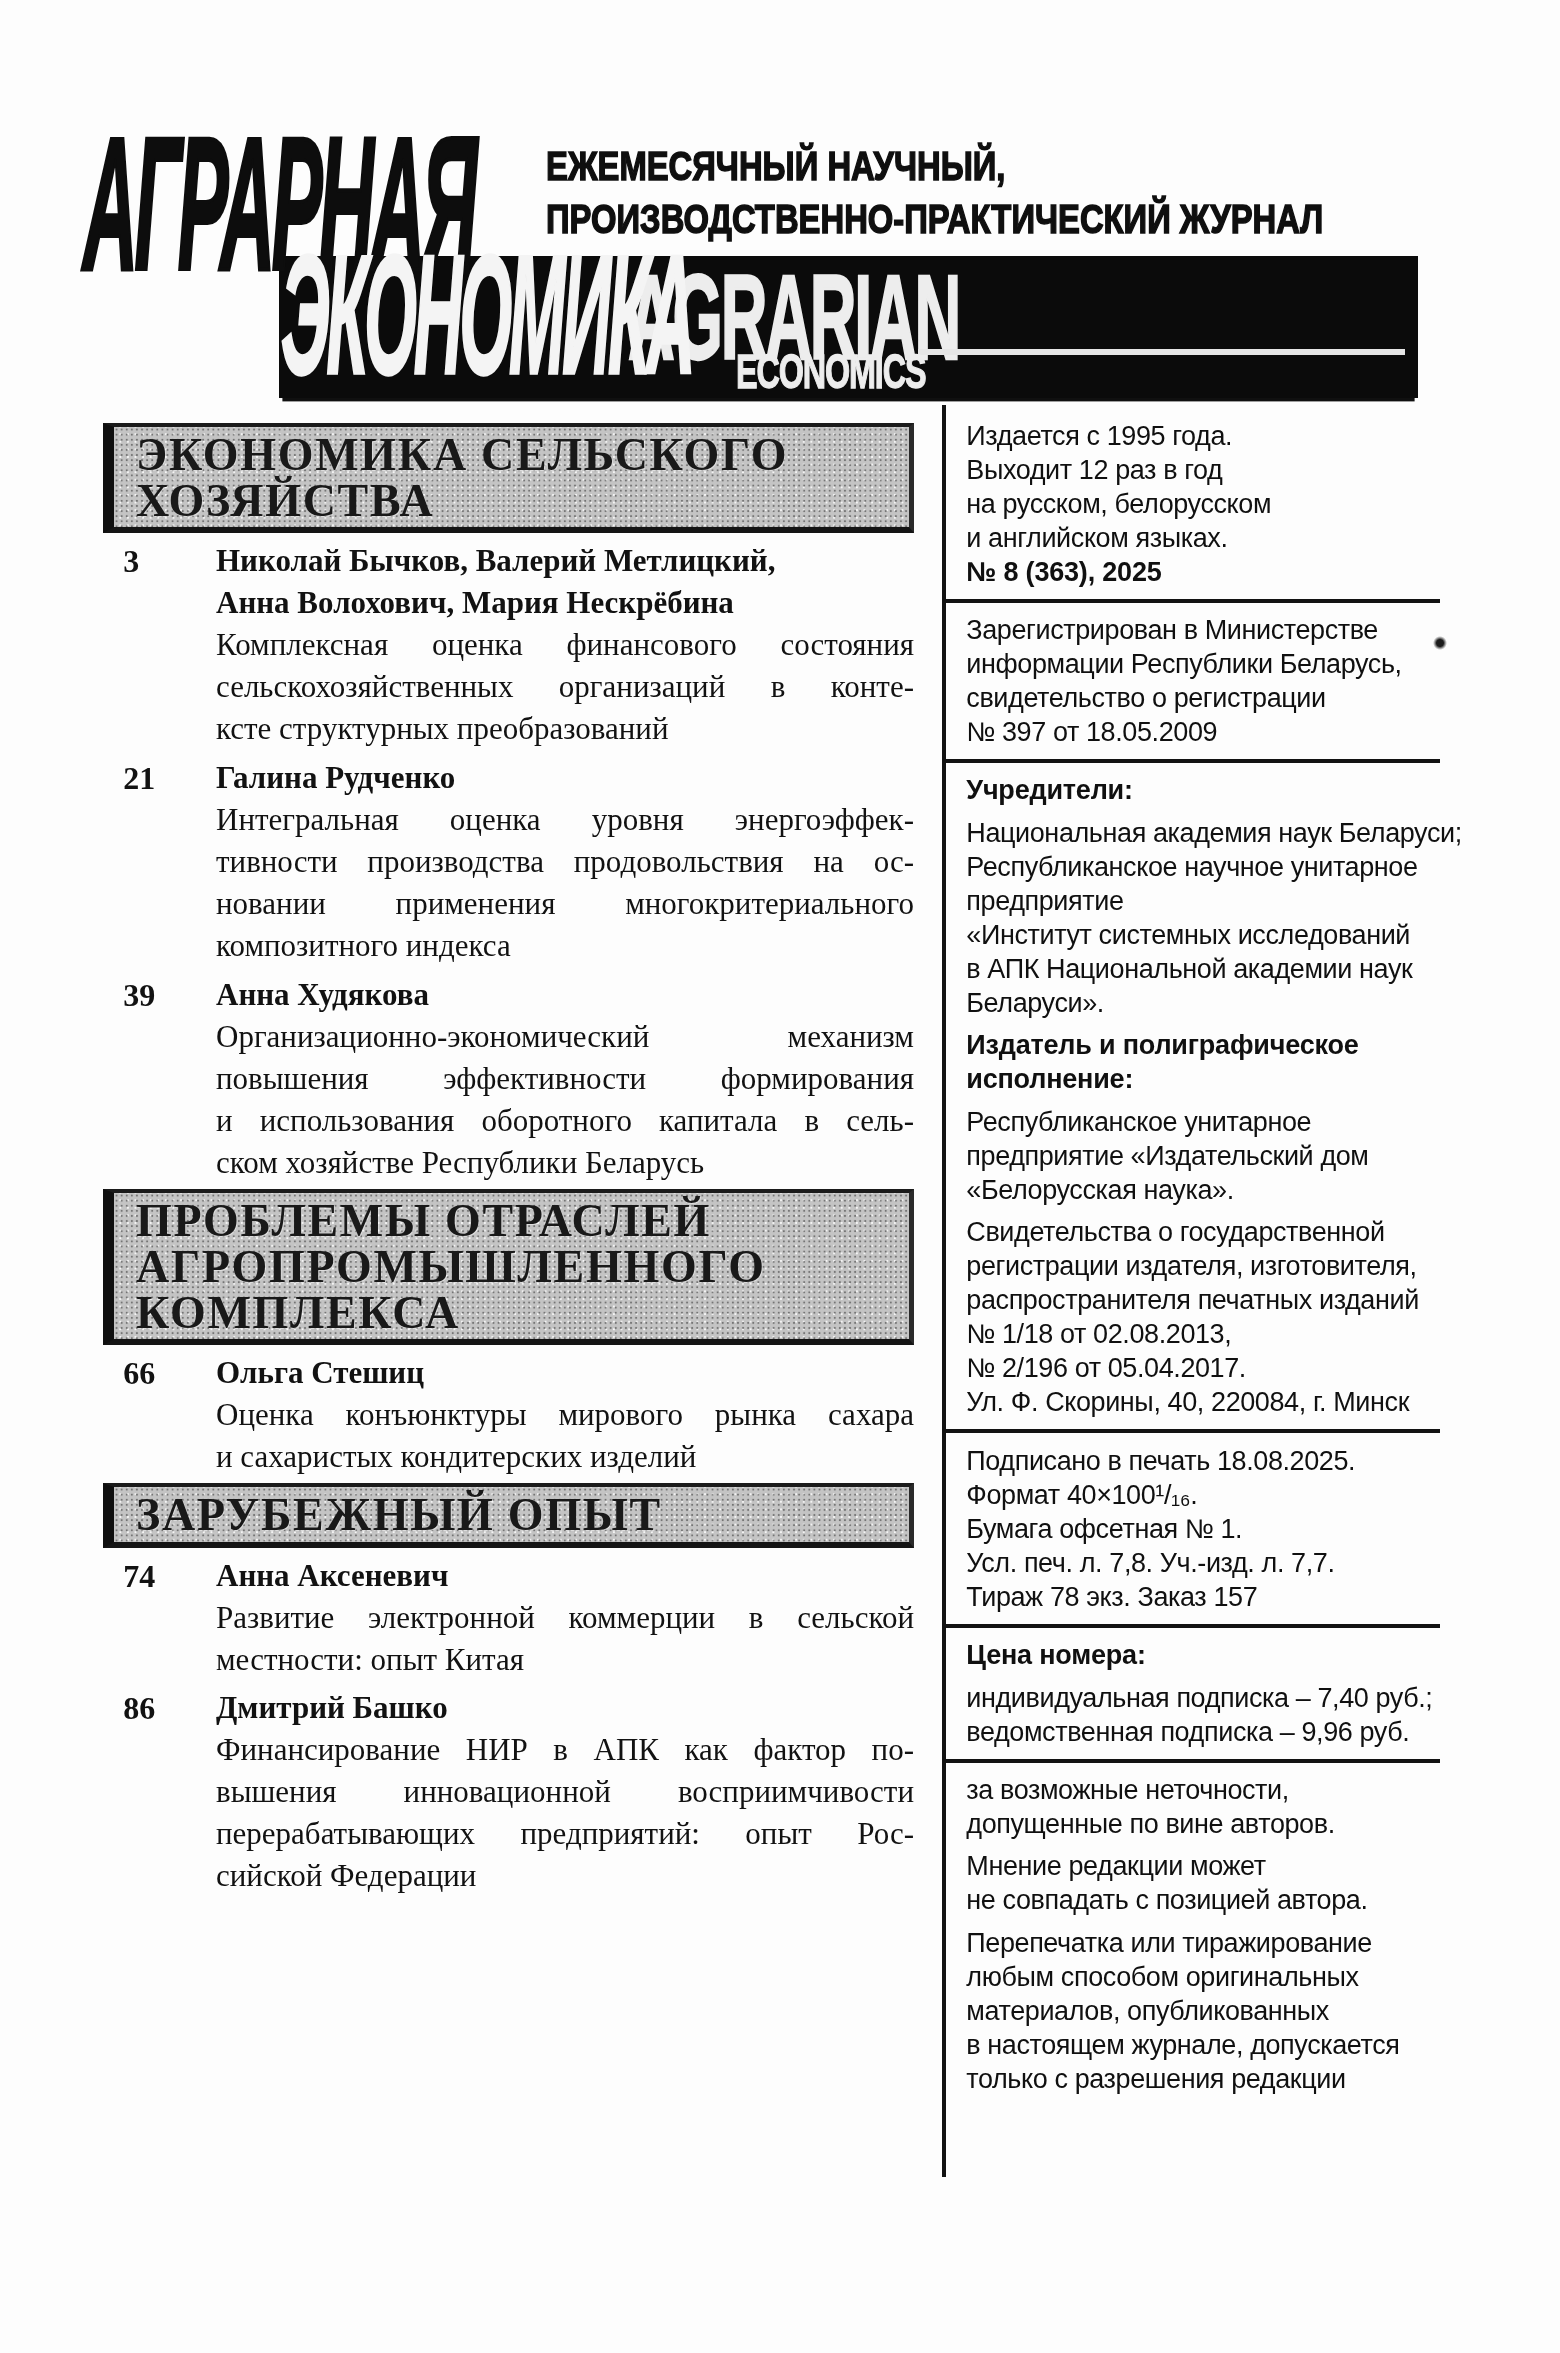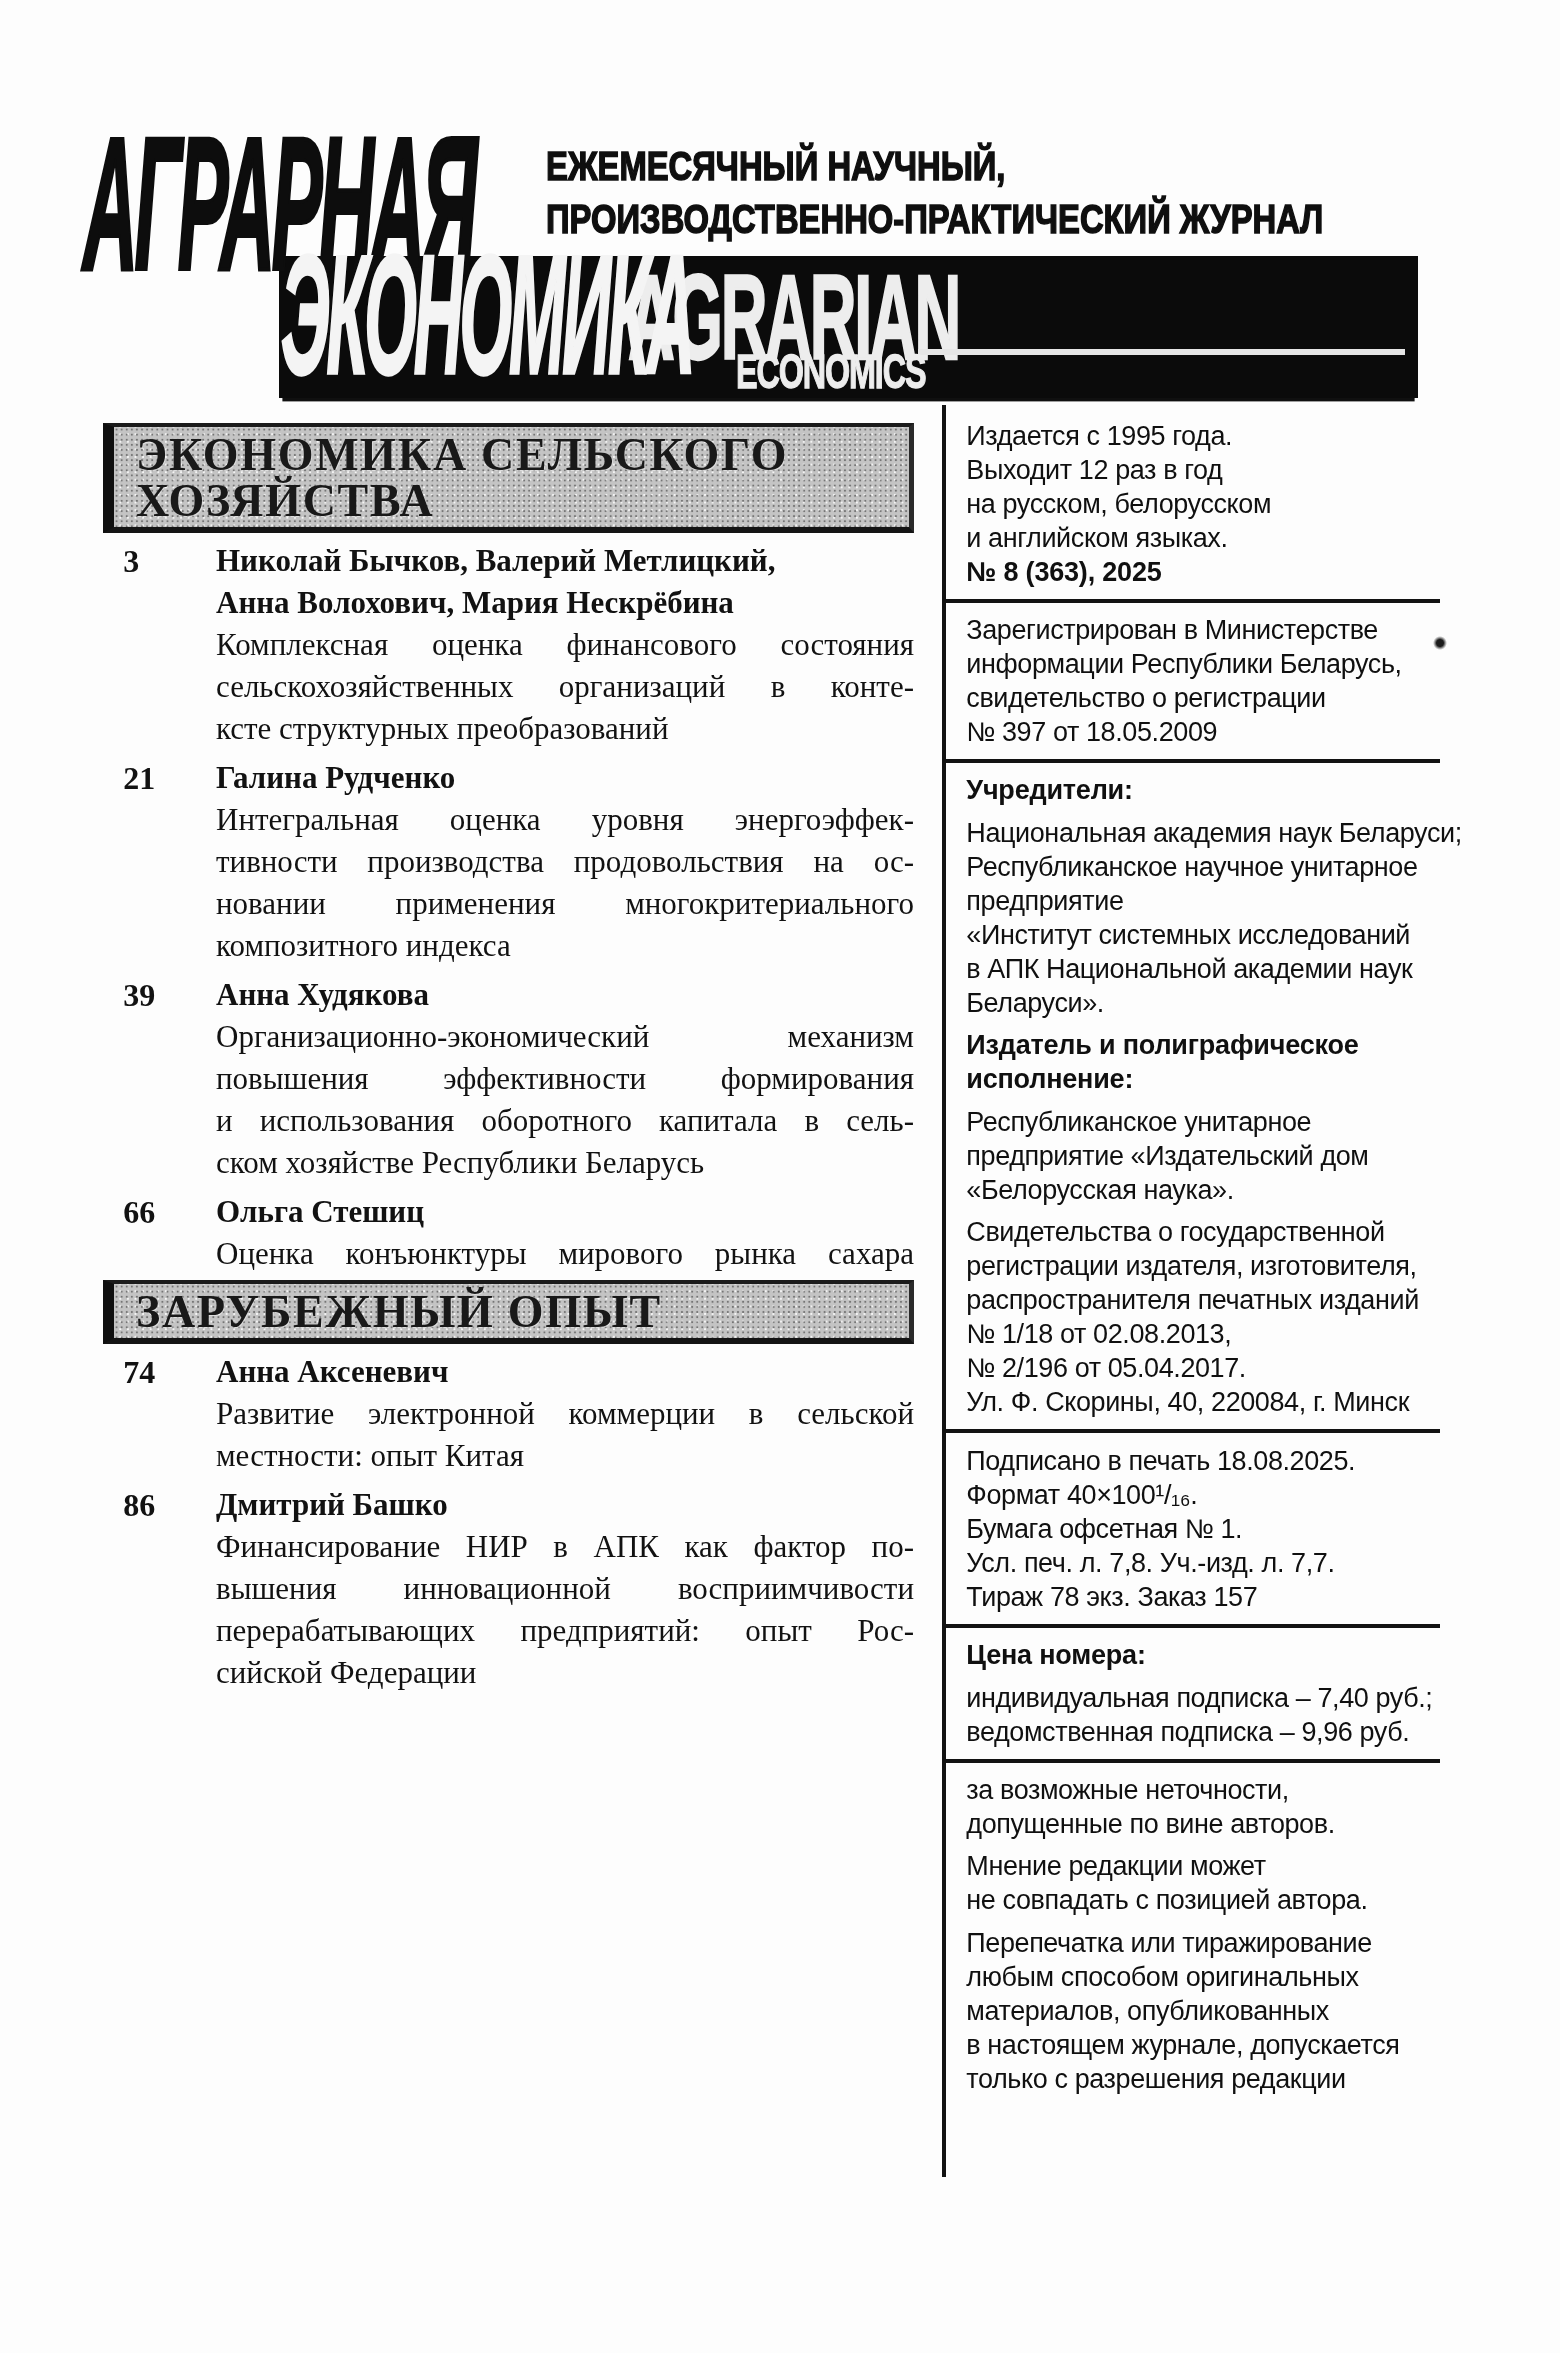--- a/index.html
+++ b/index.html
@@ -111,25 +111,30 @@
       <div class="entry">
         <div class="num">39</div>
         <div class="ebody">
           <div class="authors">Анна Худякова</div>
           <div class="tline">Организационно-экономический механизм</div>
           <div class="tline">повышения эффективности формирования</div>
           <div class="tline">и использования оборотного капитала в сель-</div>
           <div class="tline last">ском хозяйстве Республики Беларусь</div>
         </div>
       </div>
+      <div class="secbar">
+        <div>ПРОБЛЕМЫ ОТРАСЛЕЙ</div>
+        <div>АГРОПРОМЫШЛЕННОГО КОМПЛЕКСА</div>
+      </div>
       <div class="entry">
         <div class="num">66</div>
         <div class="ebody">
           <div class="authors">Ольга Стешиц</div>
           <div class="tline">Оценка конъюнктуры мирового рынка сахара</div>
+          <div class="tline last">и сахаристых кондитерских изделий</div>
         </div>
       </div>
       <div class="secbar">
         <div>ЗАРУБЕЖНЫЙ ОПЫТ</div>
       </div>
       <div class="entry">
         <div class="num">74</div>
         <div class="ebody">
           <div class="authors">Анна Аксеневич</div>
           <div class="tline">Развитие электронной коммерции в сельской</div>

